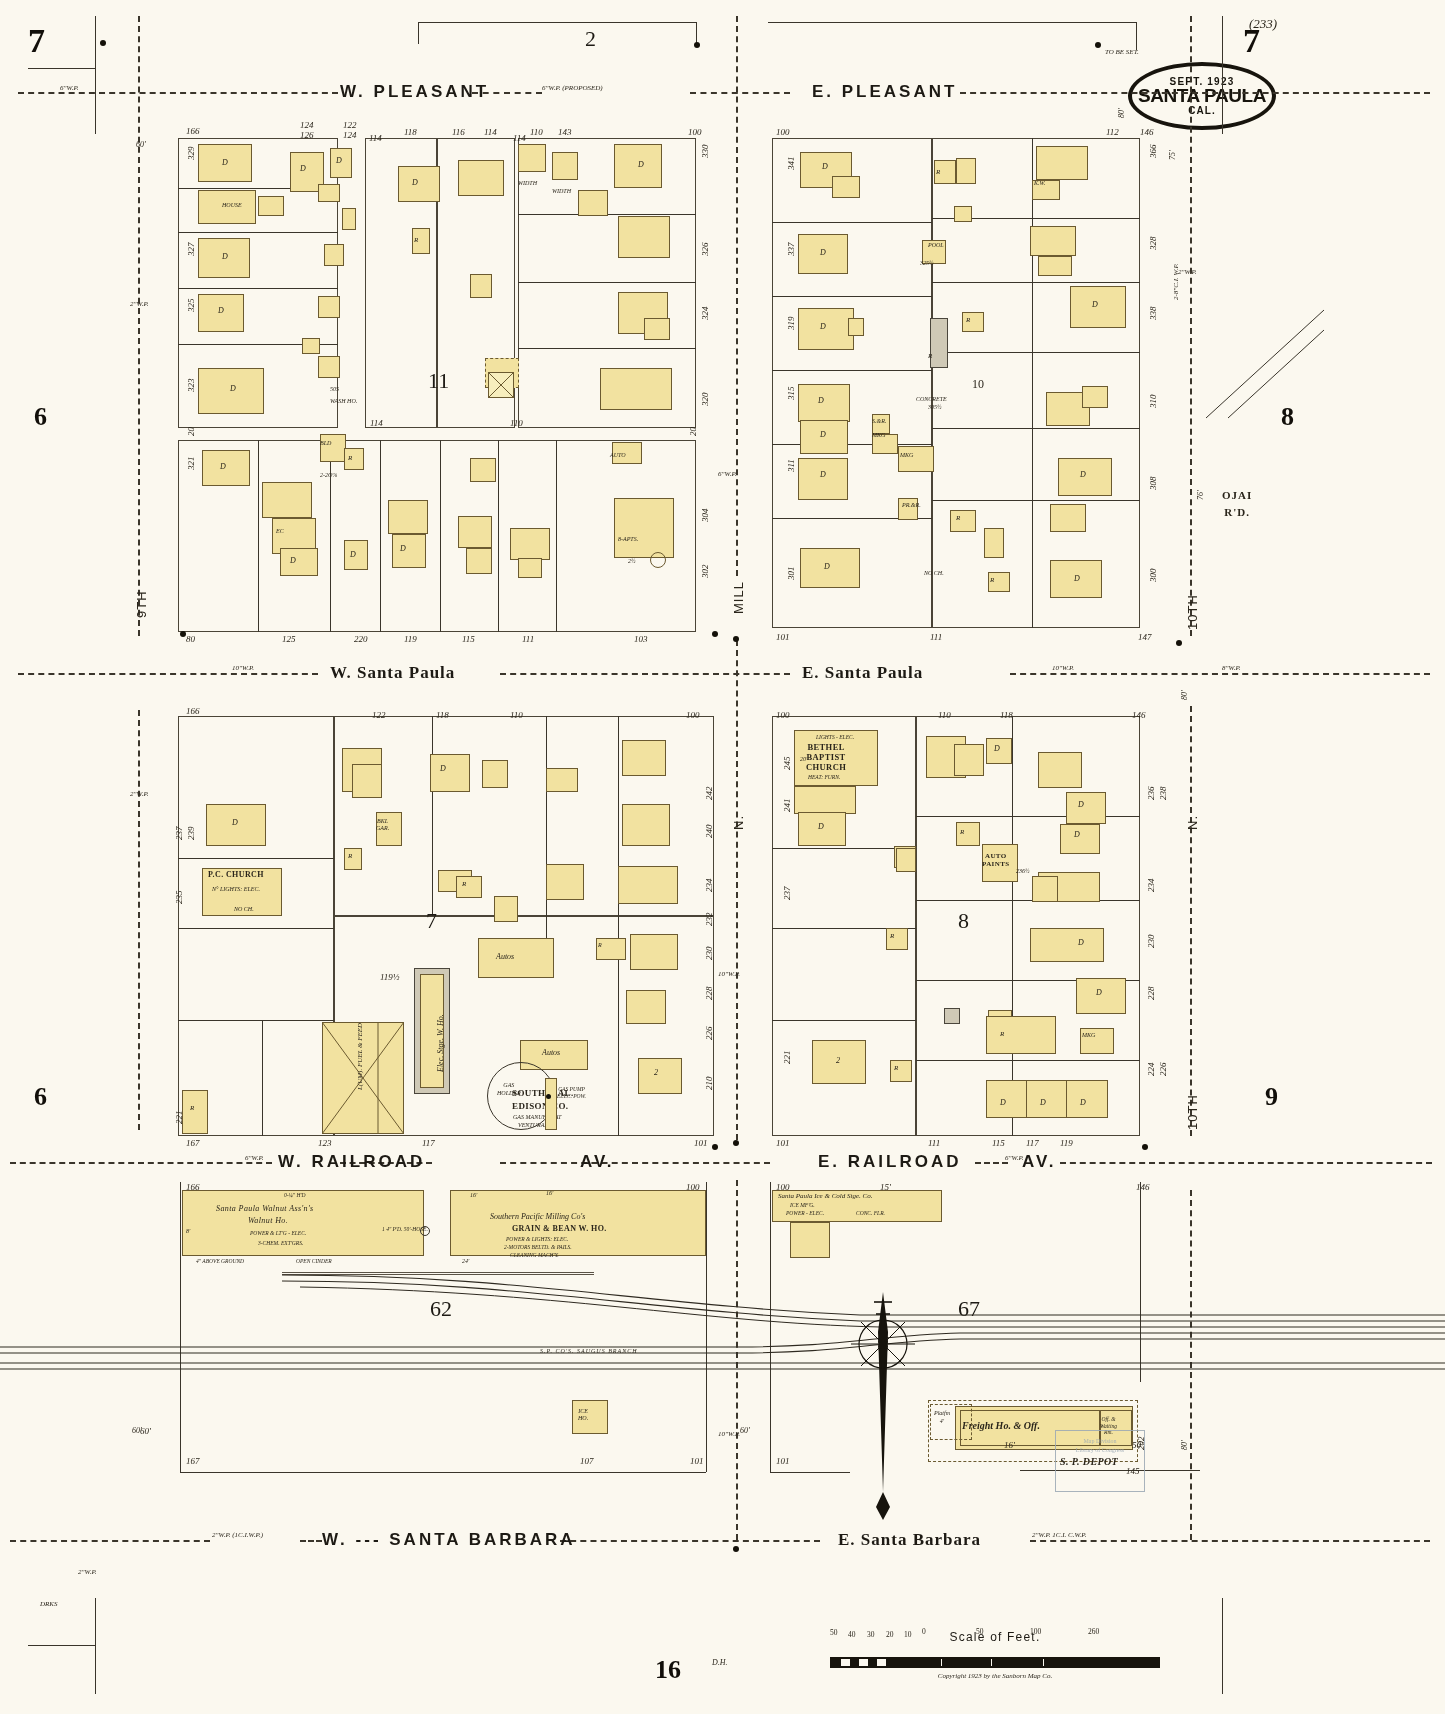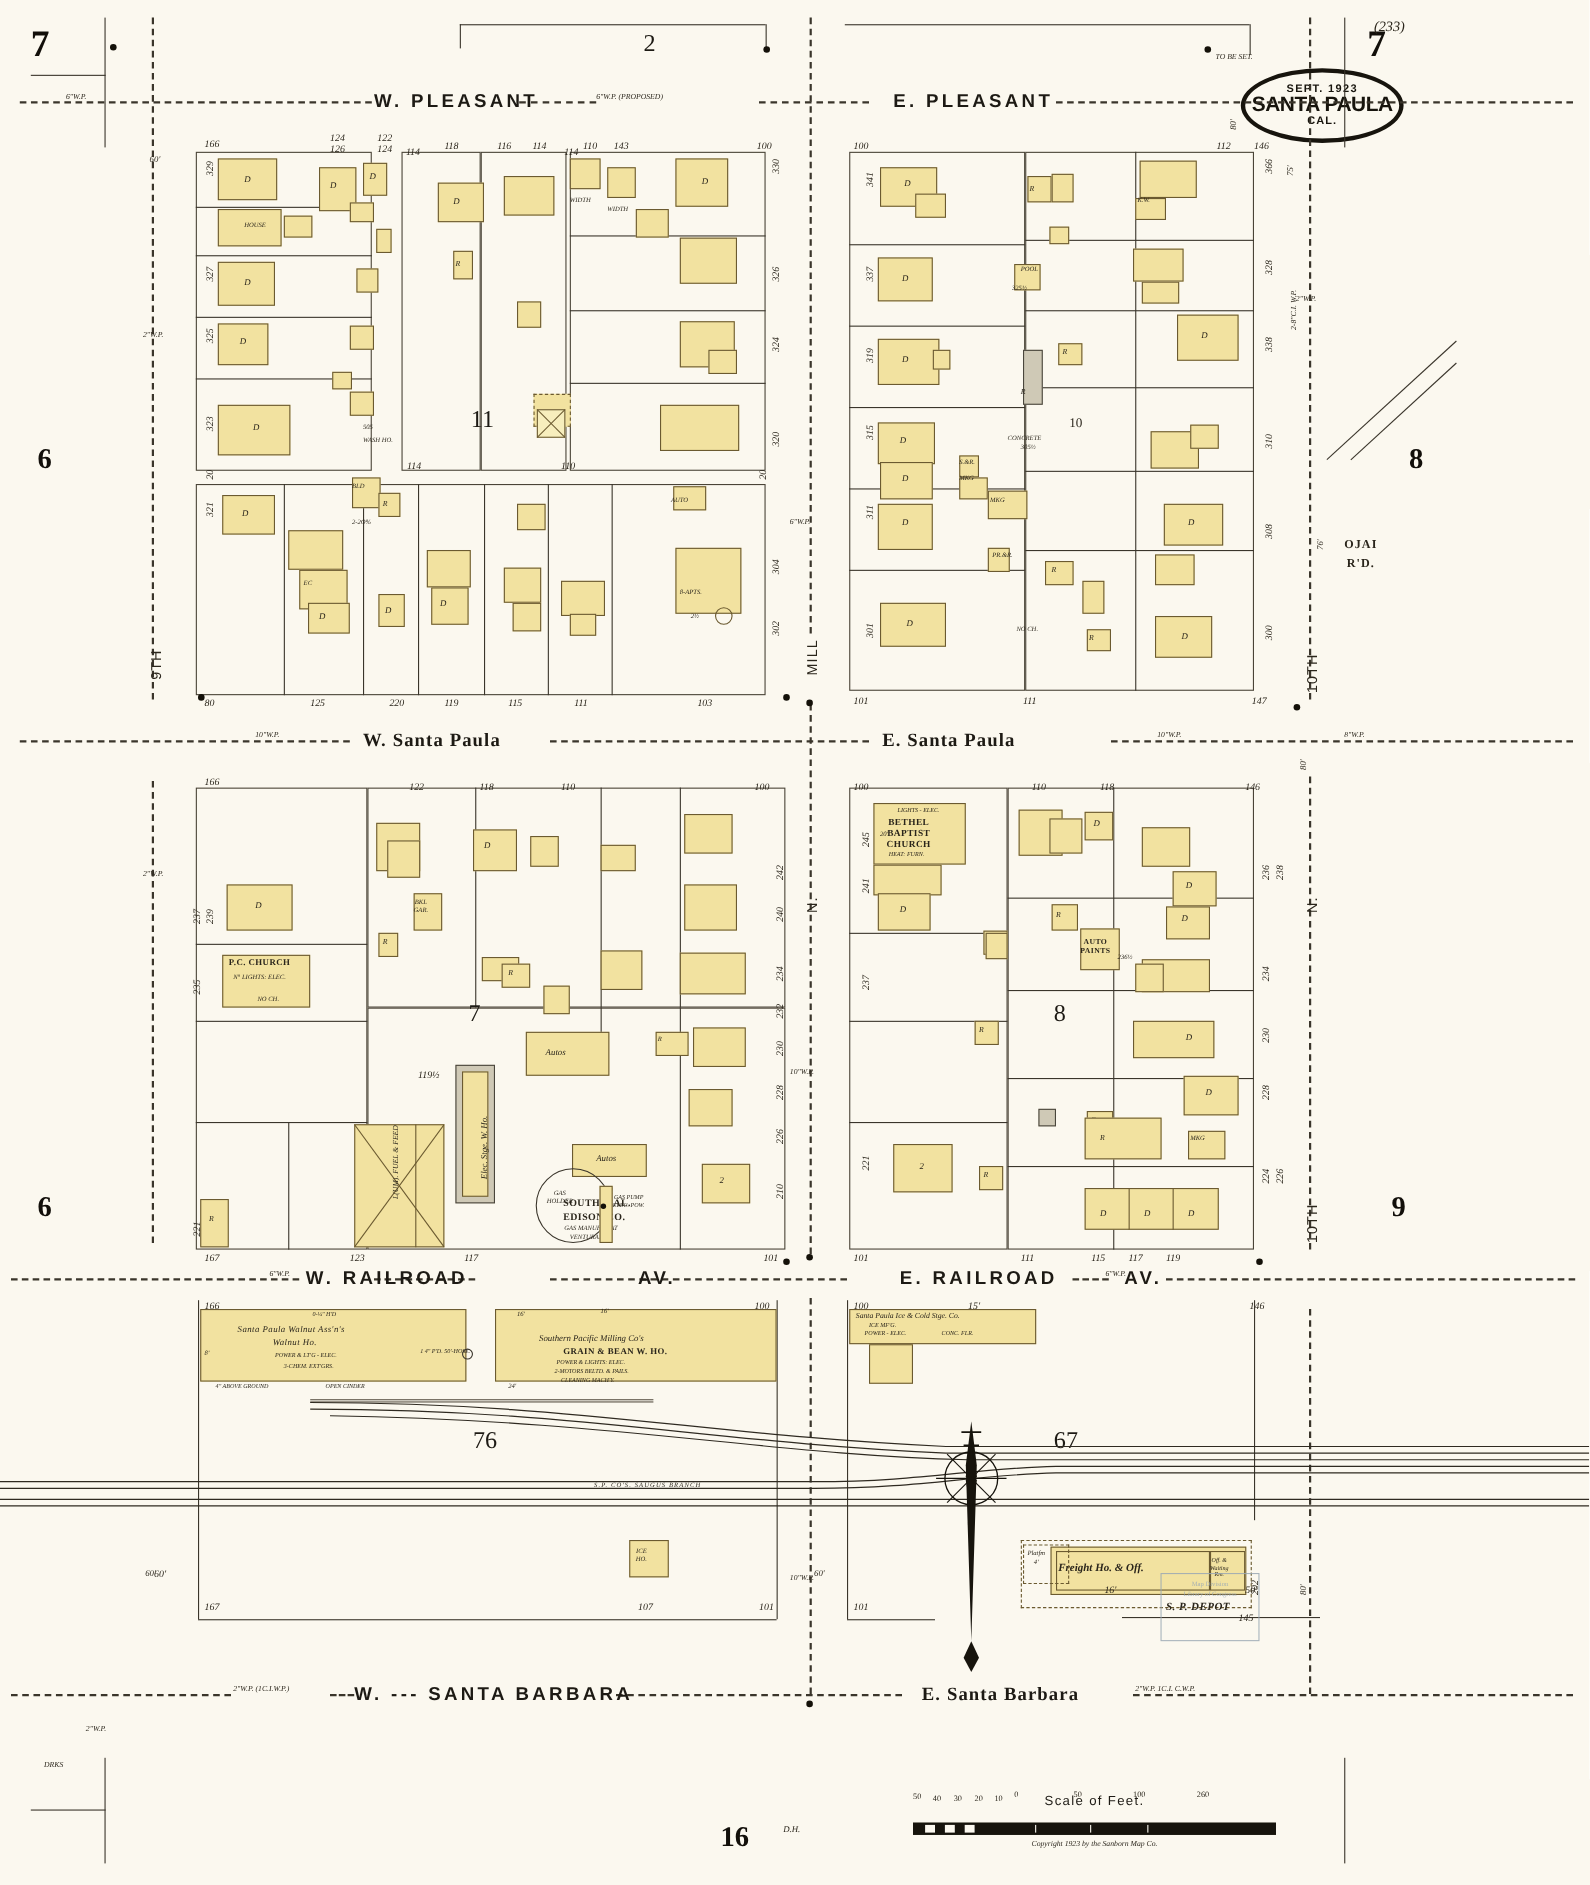--- a/index.html
+++ b/index.html
@@ -690,21 +690,21 @@
   <div class="lbl" style="left:856px;top:1210px;font-size:5.5px;">CONC. FLR.</div>
   <div class="bld" style="left:790px;top:1222px;width:40px;height:36px;"></div>
   <div class="num" style="left:776px;top:1182px;">100</div>
   <div class="num" style="left:1136px;top:1182px;">146</div>
   <div class="num" style="left:880px;top:1182px;">15'</div>
   <div class="num" style="left:776px;top:1456px;">101</div>
 
   <div class="bld" style="left:572px;top:1400px;width:36px;height:34px;"></div>
   <div class="lbl" style="left:578px;top:1408px;font-size:6px;line-height:1.2;">ICE<br>HO.</div>
 
-  <div class="blknum" style="left:430px;top:1296px;">76</div>
+  <div class="blknum" style="left:430px;top:1296px;">62</div>
   <div class="blknum" style="left:958px;top:1296px;">67</div>
 
   <svg class="abs" style="left:0px;top:1255px;" width="1445" height="145">
     <path d="M 282,20 C 520,20 640,50 860,60 L 1445,60" fill="none" stroke="#2f2a21" stroke-width="1.1"></path>
     <path d="M 282,26 C 520,26 640,56 860,66 L 1445,66" fill="none" stroke="#2f2a21" stroke-width="1.1"></path>
     <path d="M 0,92 L 740,92 C 840,92 880,80 960,78 L 1445,78" fill="none" stroke="#2f2a21" stroke-width="1.1"></path>
     <path d="M 0,98 L 740,98 C 840,98 880,86 960,84 L 1445,84" fill="none" stroke="#2f2a21" stroke-width="1.1"></path>
     <path d="M 0,108 L 1445,108" fill="none" stroke="#2f2a21" stroke-width="1.1"></path>
     <path d="M 0,114 L 1445,114" fill="none" stroke="#2f2a21" stroke-width="1.1"></path>
     <path d="M 300,32 C 560,36 700,68 880,72 L 1445,72" fill="none" stroke="#2f2a21" stroke-width="1"></path>

